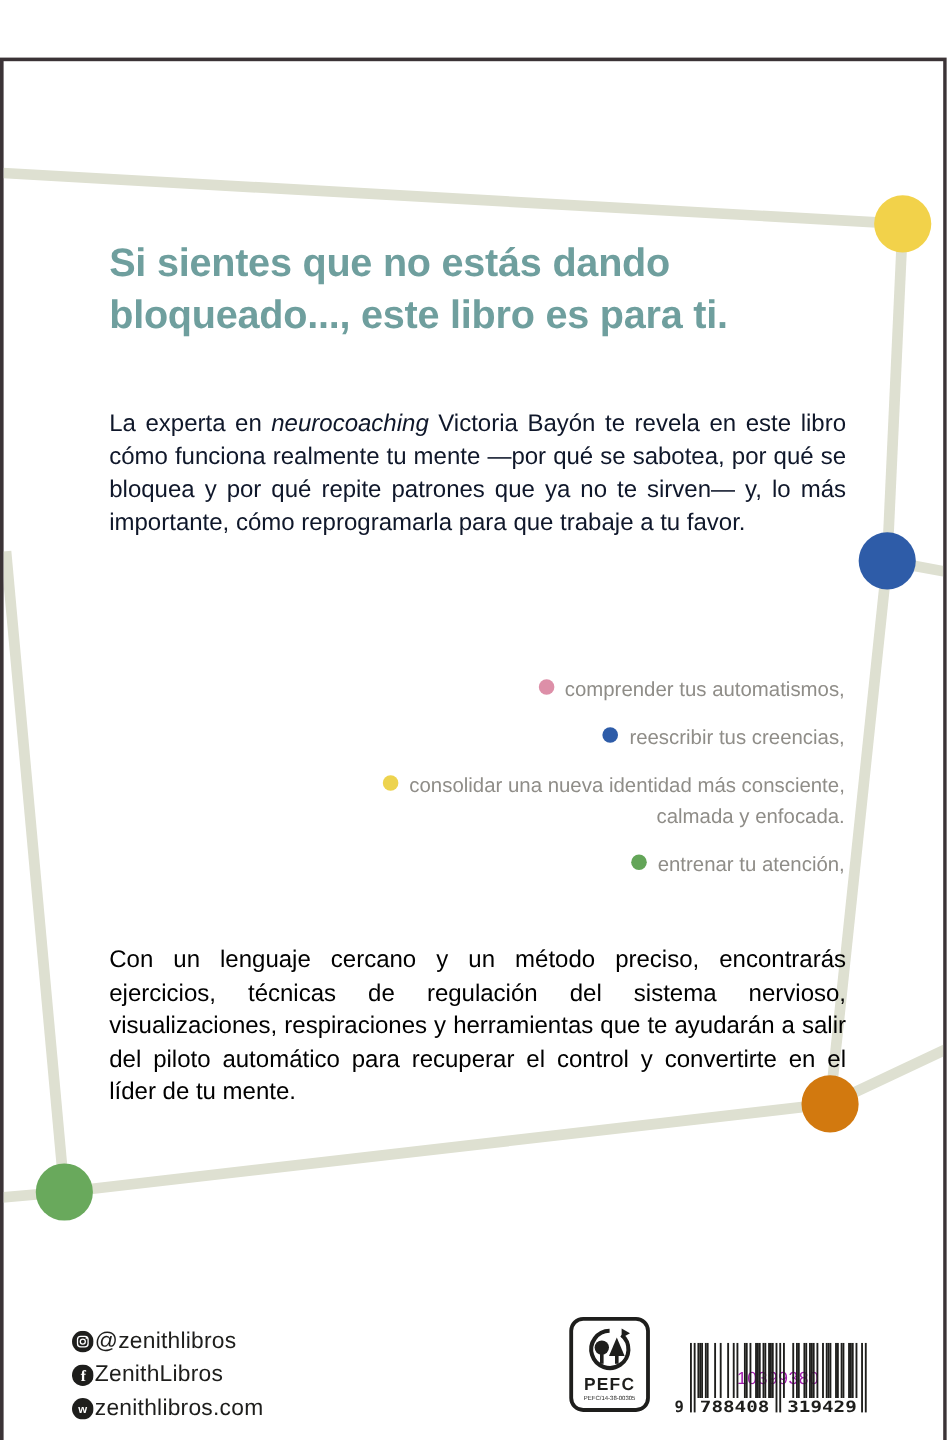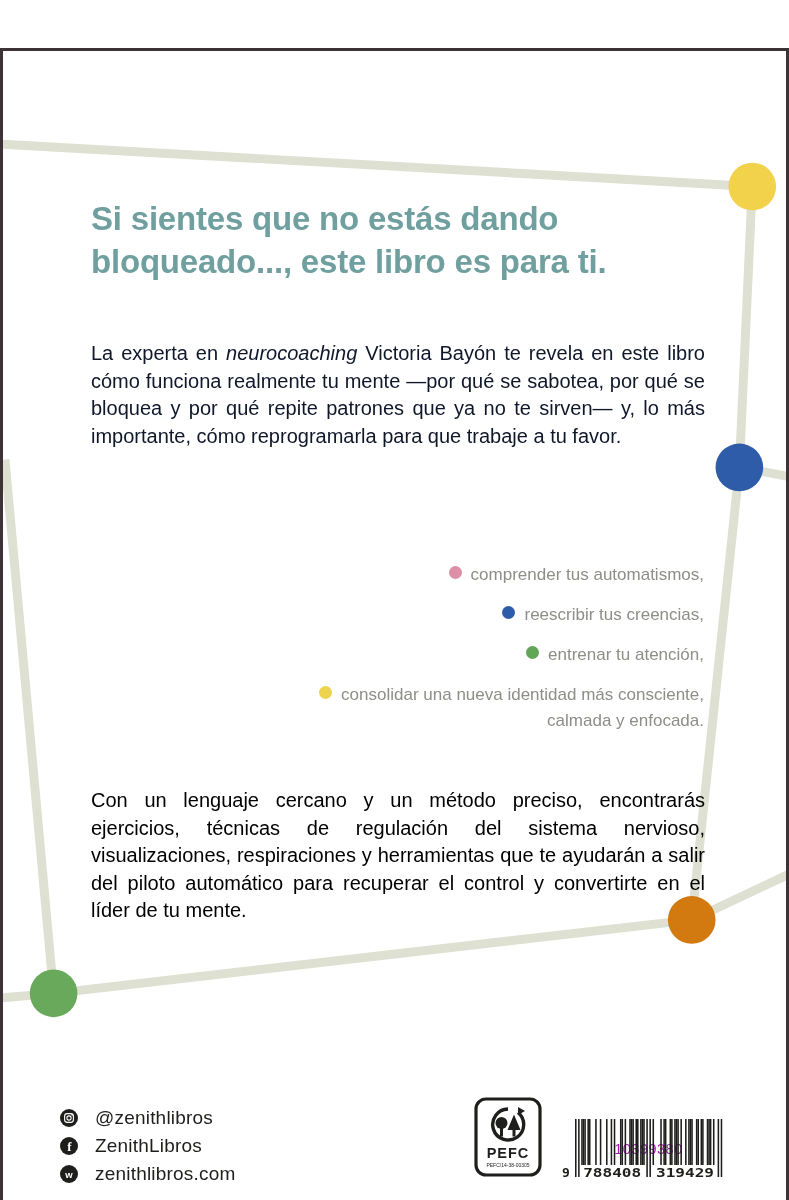--- a/index.html
+++ b/index.html
@@ -35,21 +35,21 @@
     margin:0;padding:0;list-style:none;
     font-size:17px;line-height:26px;text-align:right;
   }
   .habits li{margin-bottom:14px;}
   .dot{
     display:inline-block;width:13px;height:13px;border-radius:50%;
     margin-right:9px;vertical-align:1px;
   }
   .li-text{white-space:pre-line;}
   .social{position:absolute;left:57px;top:1056px;color:#1e1e1c;}
-  .social-row{display:flex;align-items:center;gap:17px;height:22px;margin-bottom:6px;}
+  .social-row{display:flex;align-items:center;gap:1px;height:22px;margin-bottom:6px;}
   .social-row svg{display:block;}
   .social-label{font-size:19px;letter-spacing:0.2px;}
   .pefc{position:absolute;left:471px;top:1046px;}
   .barcode-wrap{position:absolute;left:556px;top:1068px;}
   .barcode-top{
     position:absolute;left:572px;top:1090px;width:147px;
     text-align:center;font-size:14.5px;color:#a21caf;letter-spacing:0.5px;
   }
 </style>
 </head>
@@ -78,23 +78,23 @@
     <div>Si sientes que no estás dando</div>
     <div>bloqueado..., este libro es para ti.</div>
   </h1>
 
   <p class="para p1" style="color: #0f172a;"><span>La experta en </span><i>neurocoaching</i><span> Victoria Bayón te revela en este libro cómo funciona realmente tu mente —por qué se sabotea, por qué se bloquea y por qué repite patrones que ya no te sirven— y, lo más importante, cómo reprogramarla para que trabaje a tu favor.</span></p>
 
 
   <ul class="habits" style="color: rgb(143, 141, 136);">
     <li><span class="dot" style="background-color: rgb(221, 143, 168);"></span><span class="li-text">comprender tus automatismos,</span></li>
     <li><span class="dot" style="background-color: rgb(46, 92, 168);"></span><span class="li-text">reescribir tus creencias,</span></li>
-    <li><span class="dot" style="background-color: rgb(99, 165, 88);"></span><span class="li-text">entrenar tu atención,</span></li>
     <li><span class="dot" style="background-color: rgb(237, 211, 78);"></span><span class="li-text">consolidar una nueva identidad más consciente,
 calmada y enfocada.</span></li>
+    <li><span class="dot" style="background-color: rgb(99, 165, 88);"></span><span class="li-text">entrenar tu atención,</span></li>
   </ul>
 
   <p class="para p3" style="color: #000000;">Con un lenguaje cercano y un método preciso, encontrarás ejercicios, técnicas de regulación del sistema nervioso, visualizaciones, respiraciones y herramientas que te ayudarán a salir del piloto automático para recuperar el control y convertirte en el líder de tu mente.</p>
 
   <div class="social">
     <div class="social-row">
       <svg width="18" height="18" viewBox="0 0 18 18">
         <circle cx="9" cy="9" r="9" fill="#1e1e1c"></circle>
         <rect x="4.6" y="4.6" width="8.8" height="8.8" rx="2.6" fill="none" stroke="#ffffff" stroke-width="1.1"></rect>
         <circle cx="9" cy="9" r="2.1" fill="none" stroke="#ffffff" stroke-width="1.1"></circle>

